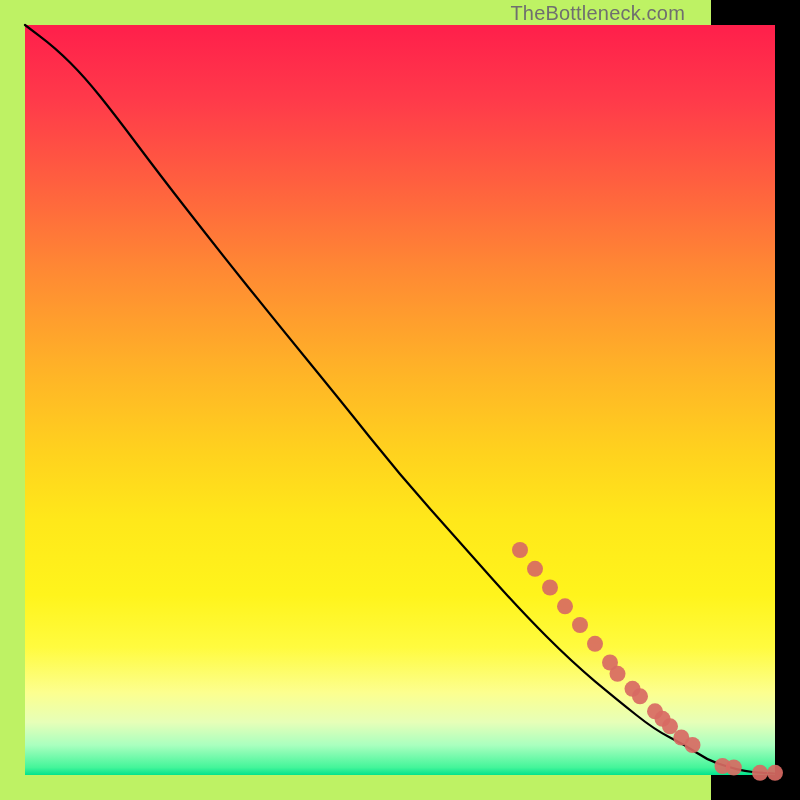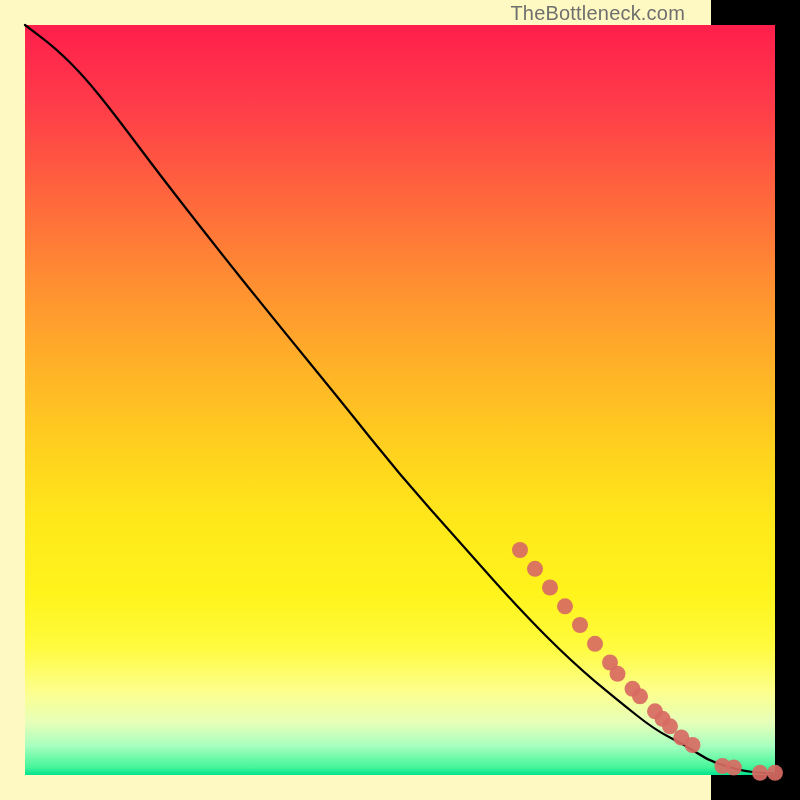--- a/index.html
+++ b/index.html
@@ -8,21 +8,21 @@
     width: 800px;
     height: 800px;
     background: #000;
     overflow: hidden;
     font-family: Arial, Helvetica, sans-serif;
   }
   .stage {
     position: relative;
     width: 711px;
     height: 800px;
-    background: #fef9c3;
+    background: #bef264;
   }
   .plot {
     position: absolute;
     left: 25px;
     top: 25px;
     width: 750px;
     height: 750px;
   }
   .grad {
     position: absolute;

